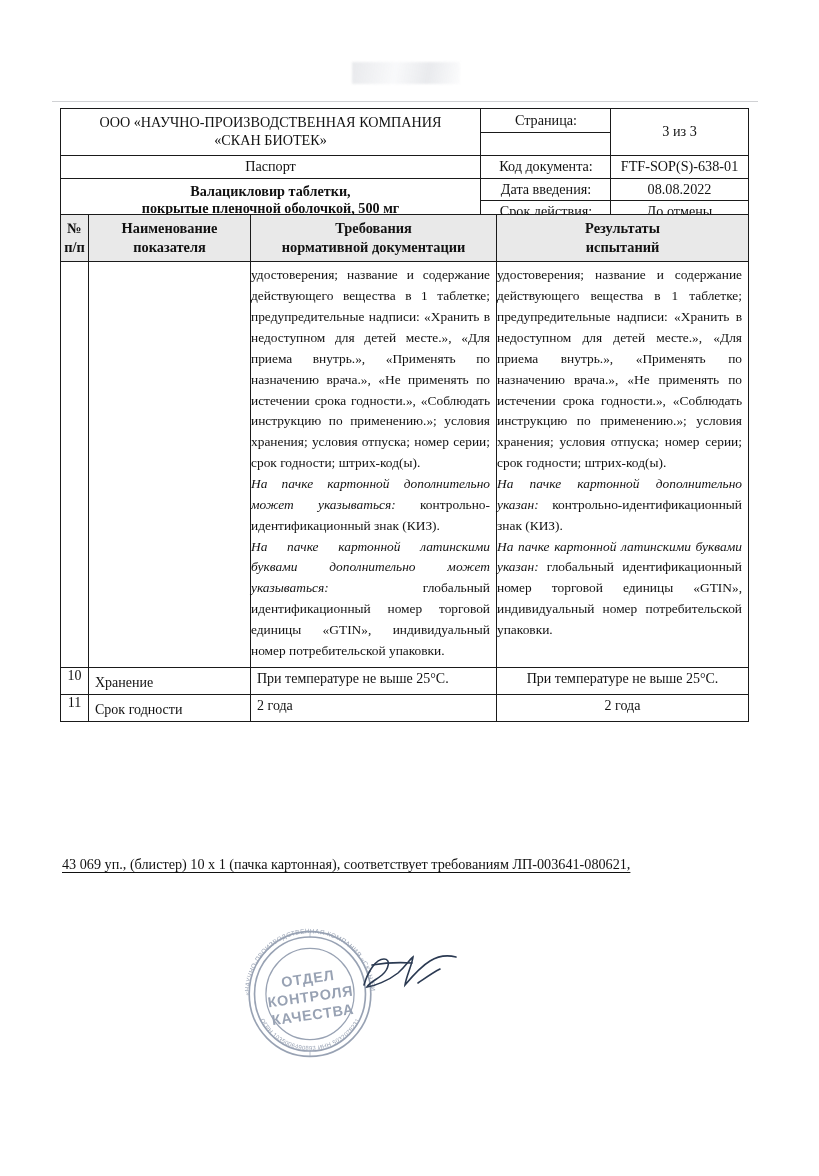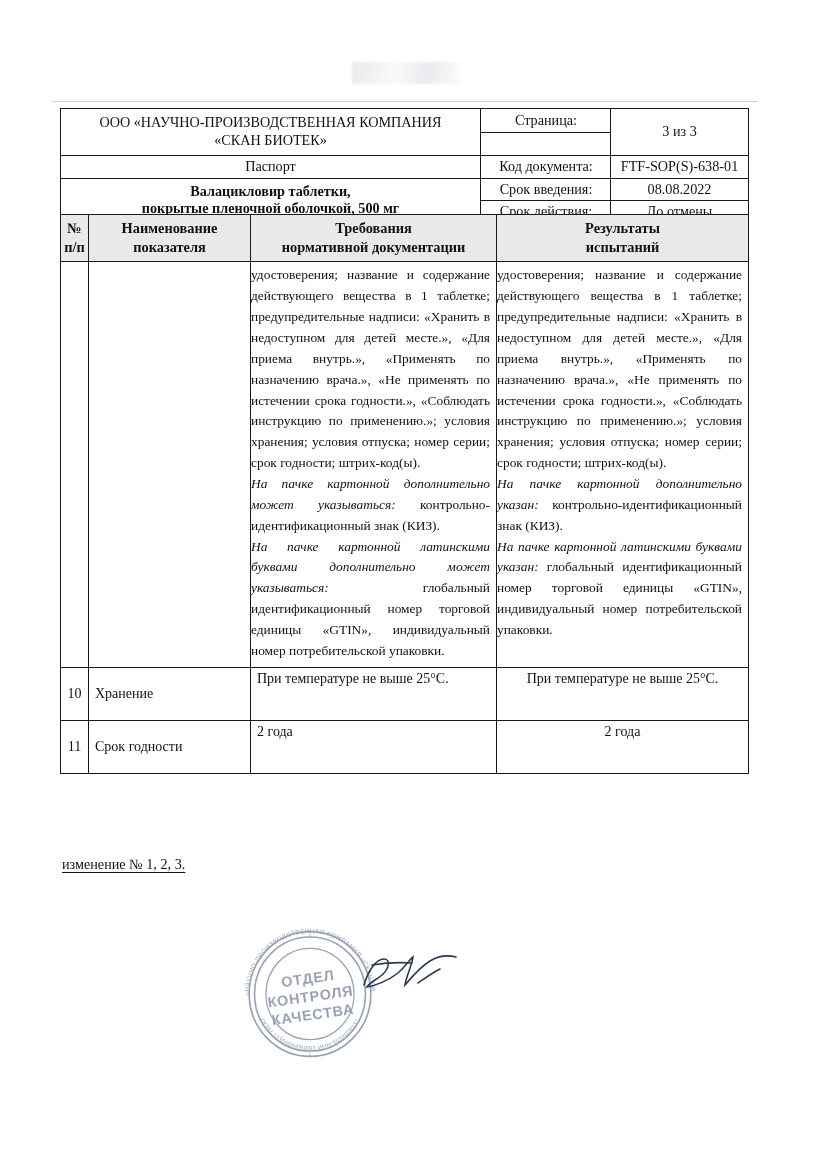--- a/index.html
+++ b/index.html
@@ -102,25 +102,25 @@
     padding: 3px 6px 5px 0;
     hyphens: none;
   }
   .cellbody p { margin: 0; }
   .cellbody p.it { font-style: italic; }
   .cellbody .rm { font-style: normal; }
 
   .num-cell {
     text-align: center;
     font-size: 14px;
-    padding: 18px 2px;
+    padding: 0 2px;
   }
   .name-cell {
     font-size: 14px;
-    padding: 18px 4px 3px 6px;
+    padding: 7px 4px 3px 6px;
   }
   .val-cell-left {
     font-size: 14px;
     padding: 3px 6px;
     text-align: left;
   }
   .val-cell-center {
     font-size: 14px;
     padding: 3px 6px;
     text-align: center;
@@ -234,21 +234,21 @@
       <tr>
         <td>Паспорт</td>
         <td class="hdr-label">Код документа:</td>
         <td>FTF-SOP(S)-638-01</td>
       </tr>
       <tr>
         <td class="hdr-prod" rowspan="2">
           <div>Валацикловир таблетки,</div>
           <div>покрытые пленочной оболочкой, 500 мг</div>
         </td>
-        <td class="hdr-label">Срок введения:</td>
+        <td class="hdr-label">Дата введения:</td>
         <td>08.08.2022</td>
       </tr>
       <tr>
         <td class="hdr-label">Срок действия:</td>
         <td>До отмены</td>
       </tr>
     </tbody>
   </table>
 
   <table class="main-table">
@@ -302,21 +302,21 @@
       <tr>
         <td class="num-cell">11</td>
         <td class="name-cell">Срок годности</td>
         <td class="val-cell-left">2 года</td>
         <td class="val-cell-center">2 года</td>
       </tr>
     </tbody>
   </table>
 
   <div class="conclusion">
-    <div class="concl-line"><span class="u">изменение № 1, 2, 3.</span></div>
+    <div class="concl-line"><span class="u">43 069 уп., (блистер) 10 х 1 (пачка картонная), соответствует требованиям ЛП-003641-080621,</span></div>
   </div>
 
   <div class="stamp">
     <svg viewBox="0 0 200 200" width="152" height="152" xmlns="http://www.w3.org/2000/svg">
       <defs>
         <path id="arcTop" d="M 20,100 A 80,80 0 0 1 180,100"></path>
         <path id="arcBot" d="M 26,100 A 74,74 0 0 0 174,100"></path>
       </defs>
       <g stroke="#5a6a86" fill="none" stroke-width="2.2">
         <ellipse cx="100" cy="100" rx="80" ry="82"></ellipse>

